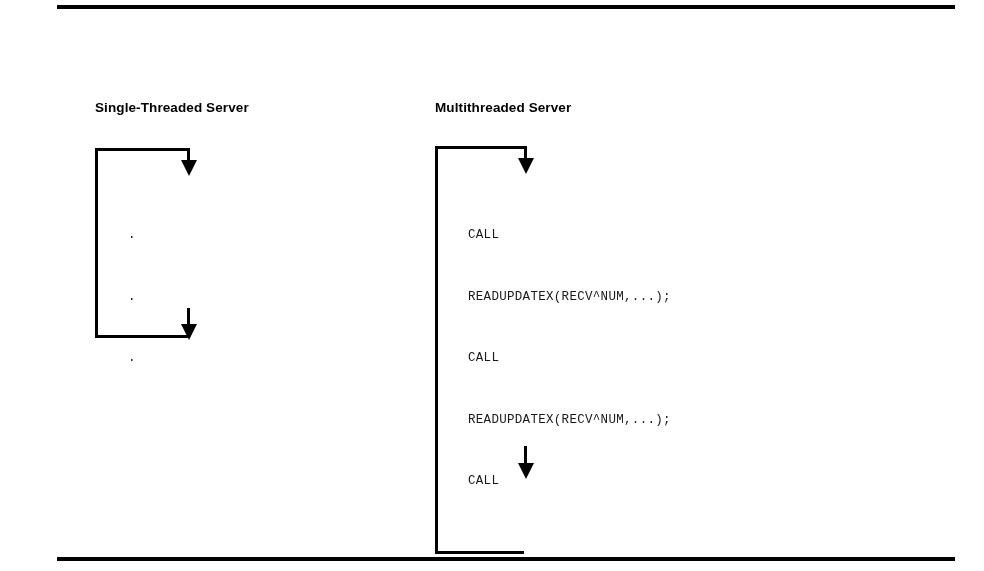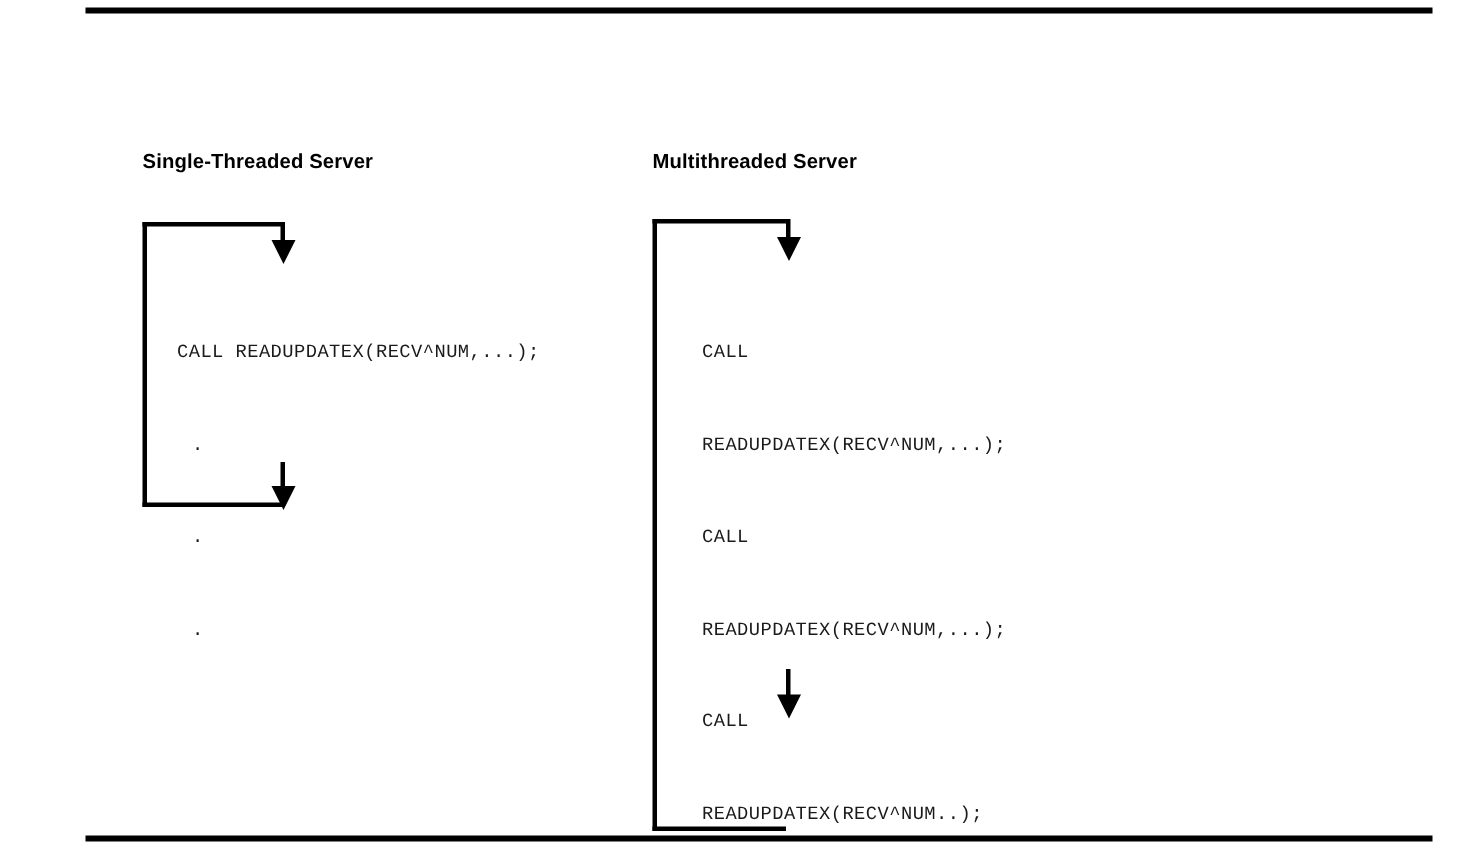--- a/index.html
+++ b/index.html
@@ -151,21 +151,20 @@
     <div class="stem"></div>
     <div class="head"></div>
   </div>
 
   <div class="arrow arrow-single-out">
     <div class="stem"></div>
     <div class="head"></div>
   </div>
 
   <div class="code code-single">
-    <div class="code-line">CALL READUPDATEX(RECV^NUM,...);</div>
     <div class="code-line dot">.</div>
     <div class="code-line dot">.</div>
     <div class="code-line dot">.</div>
   </div>
 
   <div class="panel panel-multi">
     <div class="panel-title">Multithreaded Server</div>
     <div class="loop loop-multi"></div>
   </div>
 
@@ -178,21 +177,20 @@
     <div class="stem"></div>
     <div class="head"></div>
   </div>
 
   <div class="code code-multi">
     <div class="code-line">CALL</div>
     <div class="code-line">READUPDATEX(RECV^NUM,...);</div>
     <div class="code-line">CALL</div>
     <div class="code-line">READUPDATEX(RECV^NUM,...);</div>
     <div class="code-line">CALL</div>
-    <div class="code-line">READUPDATEX(RECV^NUM..);</div>
     
     
     
     
     
     
   </div>
 
 </div>
 

